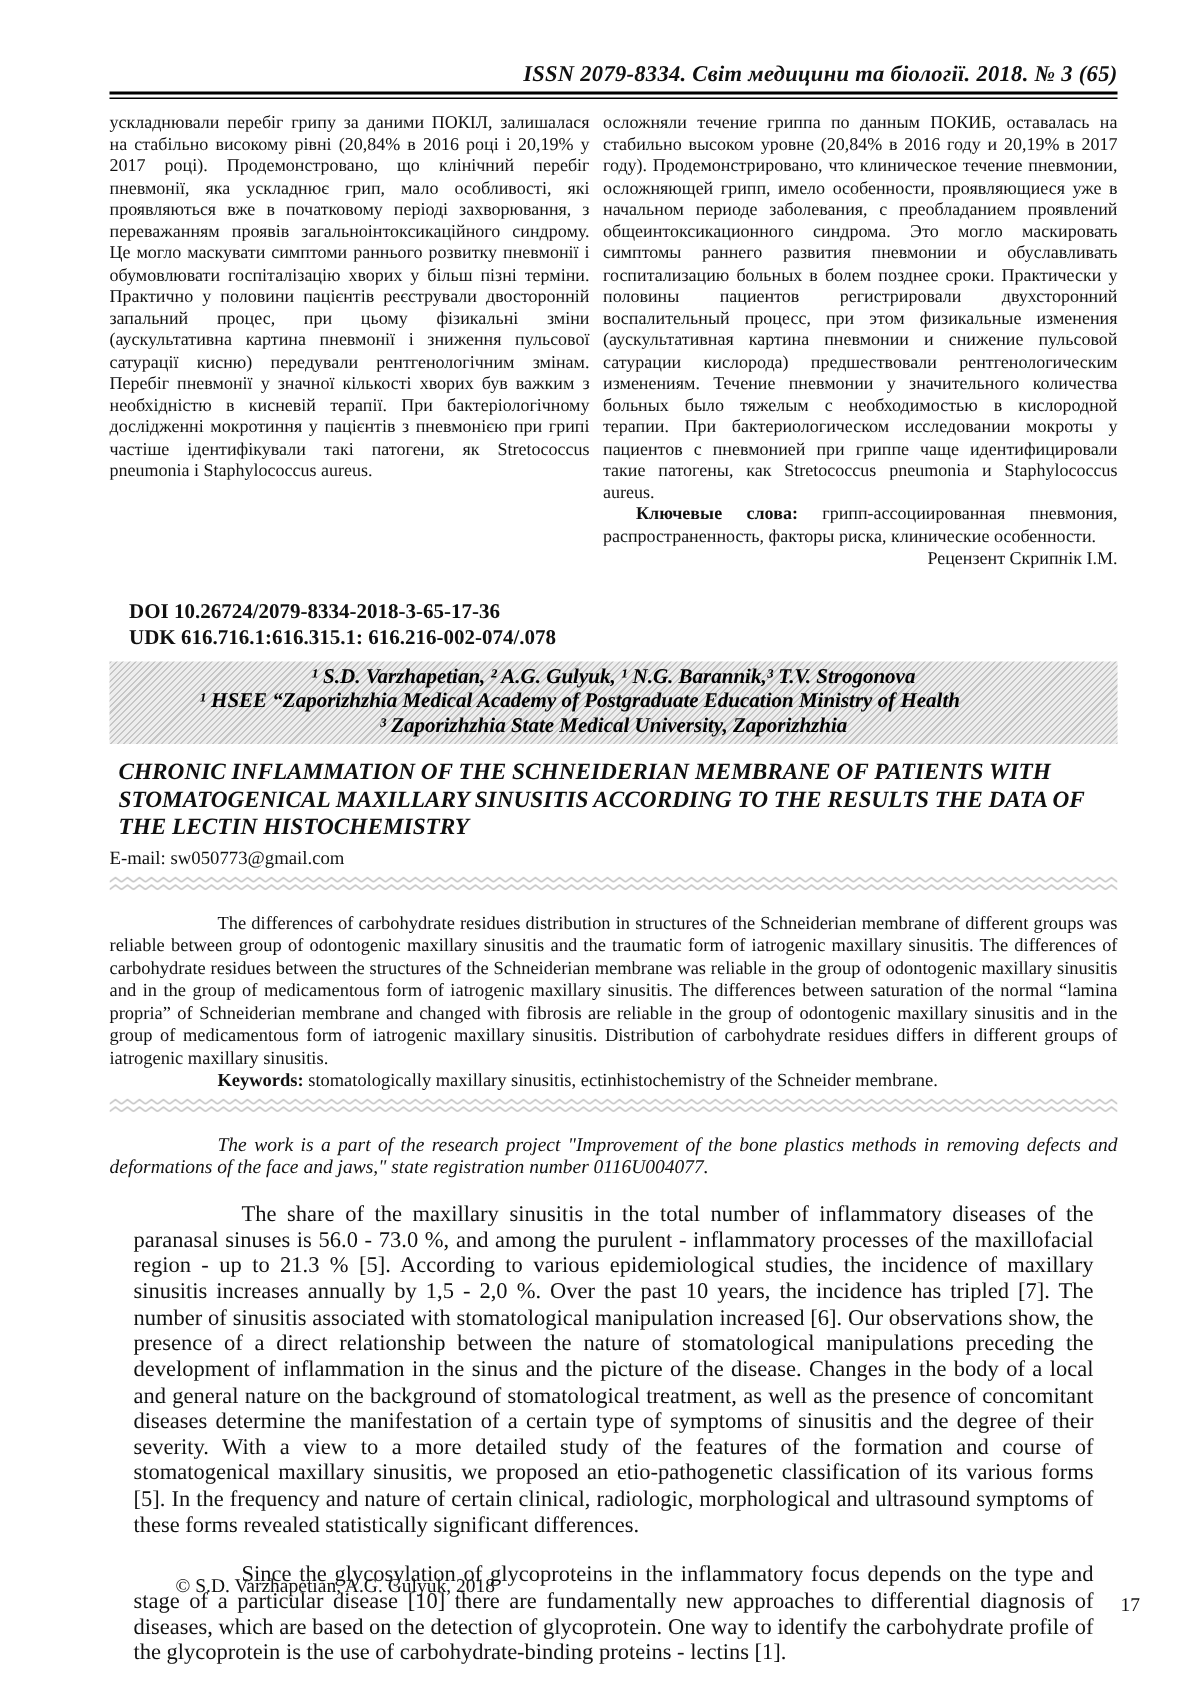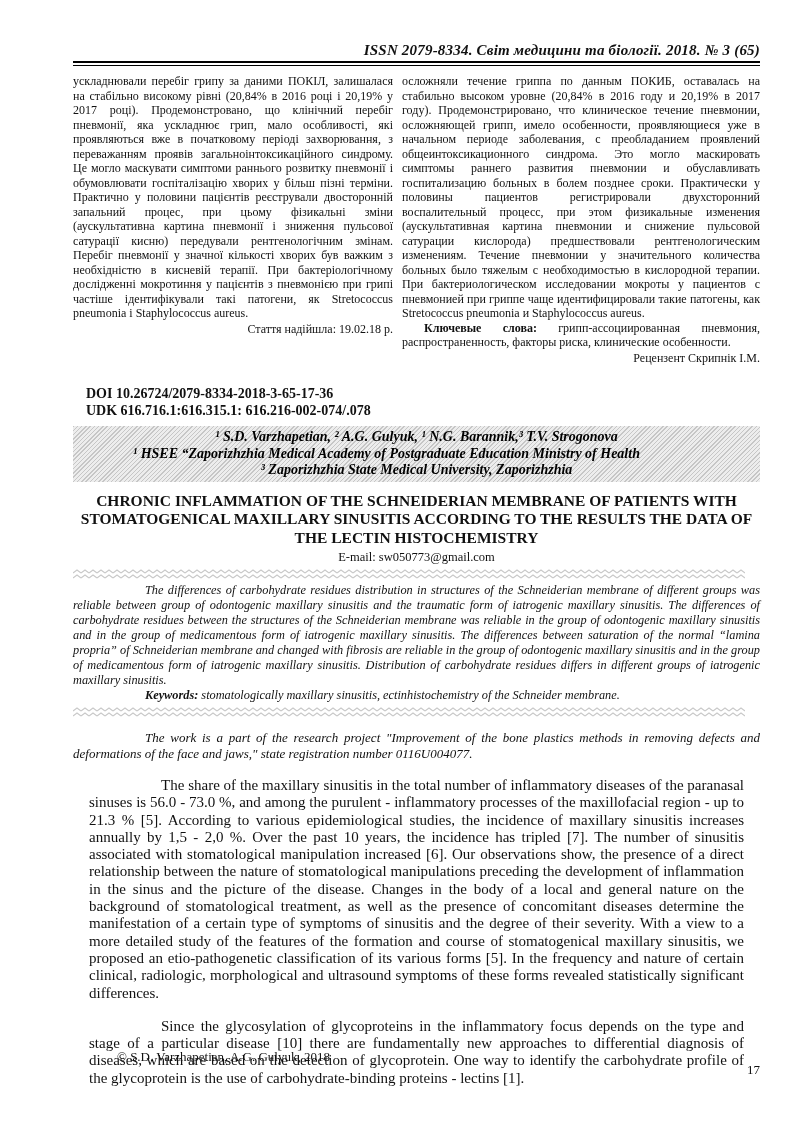--- a/index.html
+++ b/index.html
@@ -6,21 +6,21 @@
   body {
     width: 800px; height: 1132px;
     background: #ffffff;
     color: #111;
     font-family: "Liberation Serif", "DejaVu Serif", serif;
     overflow: hidden;
     position: relative;
   }
   .page {
     box-sizing: border-box;
-    padding: 42px 40px 0 73px;
+    padding: 42px 55px 0 73px;
     position: relative;
     height: 100%;
   }
   
   .issn-line {
     text-align: right;
     font-weight: bold;
     font-style: italic;
     font-size: 15px;
     letter-spacing: .2px;
@@ -65,40 +65,39 @@
     font-size: 14px;
     line-height: 16.5px;
     color: #000;
   }
   .authors-block p { margin: 0; }
   .a-center { text-align: center; }
   .a-indent { text-indent: 55px; }
   
   .article-title {
     margin-top: 10px;
-    text-align: center;
     font-weight: bold;
     font-size: 15.5px;
     line-height: 18.5px;
     padding: 0 6px;
+    font-style: italic;
   }
   .email-line {
-    text-align: center;
+    text-align: left;
     font-size: 12.5px;
     margin-top: 3px;
   }
   
   .zigzag { display: block; margin-top: 4px; }
   
   .abstract-en {
-    margin-top: 4px;
+    margin-top: 14px;
     font-size: 12.3px;
     line-height: 15px;
     text-align: justify;
-    font-style: italic;
   }
   .abstract-en p { margin: 0; }
   .indented { text-indent: 72px; }
   
   .project-note {
     margin-top: 13px;
     font-style: italic;
     font-size: 13px;
     line-height: 15.5px;
     text-align: justify;
@@ -132,21 +131,20 @@
 <body>
 
 <div class="page">
 
   <div class="issn-line">ISSN 2079-8334. Світ медицини та біології. 2018. № 3 (65)</div>
   <div class="header-rule"></div>
 
   <div class="cols">
     <div class="col-left">
       <p>ускладнювали перебіг грипу за даними ПОКІЛ, залишалася на стабільно високому рівні (20,84% в 2016 році і 20,19% у 2017 році). Продемонстровано, що клінічний перебіг пневмонії, яка ускладнює грип, мало особливості, які проявляються вже в початковому періоді захворювання, з переважанням проявів загальноінтоксикаційного синдрому. Це могло маскувати симптоми раннього розвитку пневмонії і обумовлювати госпіталізацію хворих у більш пізні терміни. Практично у половини пацієнтів реєстрували двосторонній запальний процес, при цьому фізикальні зміни (аускультативна картина пневмонії і зниження пульсової сатурації кисню) передували рентгенологічним змінам. Перебіг пневмонії у значної кількості хворих був важким з необхідністю в кисневій терапії. При бактеріологічному дослідженні мокротиння у пацієнтів з пневмонією при грипі частіше ідентифікували такі патогени, як Stretococcus pneumonia і Staphylococcus aureus.</p>
-      <p class="meta-line">Стаття надійшла: 19.02.18 р.</p>
     </div>
     <div class="col-right">
       <p>осложняли течение гриппа по данным ПОКИБ, оставалась на стабильно высоком уровне (20,84% в 2016 году и 20,19% в 2017 году). Продемонстрировано, что клиническое течение пневмонии, осложняющей грипп, имело особенности, проявляющиеся уже в начальном периоде заболевания, с преобладанием проявлений общеинтоксикационного синдрома. Это могло маскировать симптомы раннего развития пневмонии и обуславливать госпитализацию больных в болем позднее сроки. Практически у половины пациентов регистрировали двухсторонний воспалительный процесс, при этом физикальные изменения (аускультативная картина пневмонии и снижение пульсовой сатурации кислорода) предшествовали рентгенологическим изменениям. Течение пневмонии у значительного количества больных было тяжелым с необходимостью в кислородной терапии. При бактериологическом исследовании мокроты у пациентов с пневмонией при гриппе чаще идентифицировали такие патогены, как Stretococcus pneumonia и Staphylococcus aureus.</p>
       <p class="kw-para"><span class="kw-label">Ключевые слова:</span><span> грипп-ассоциированная пневмония, распространенность, факторы риска, клинические особенности.</span></p>
       <p class="meta-line">Рецензент Скрипнік І.М.</p>
     </div>
   </div>
 
   <div class="doi-block">
     <div>DOI 10.26724/2079-8334-2018-3-65-17-36</div>

